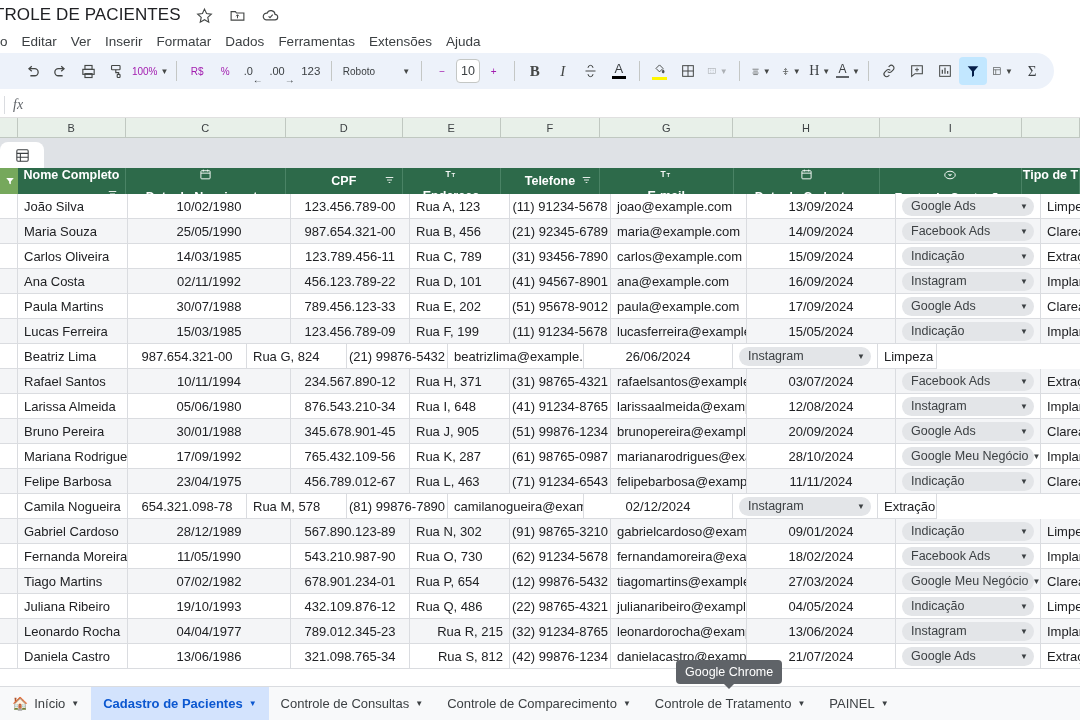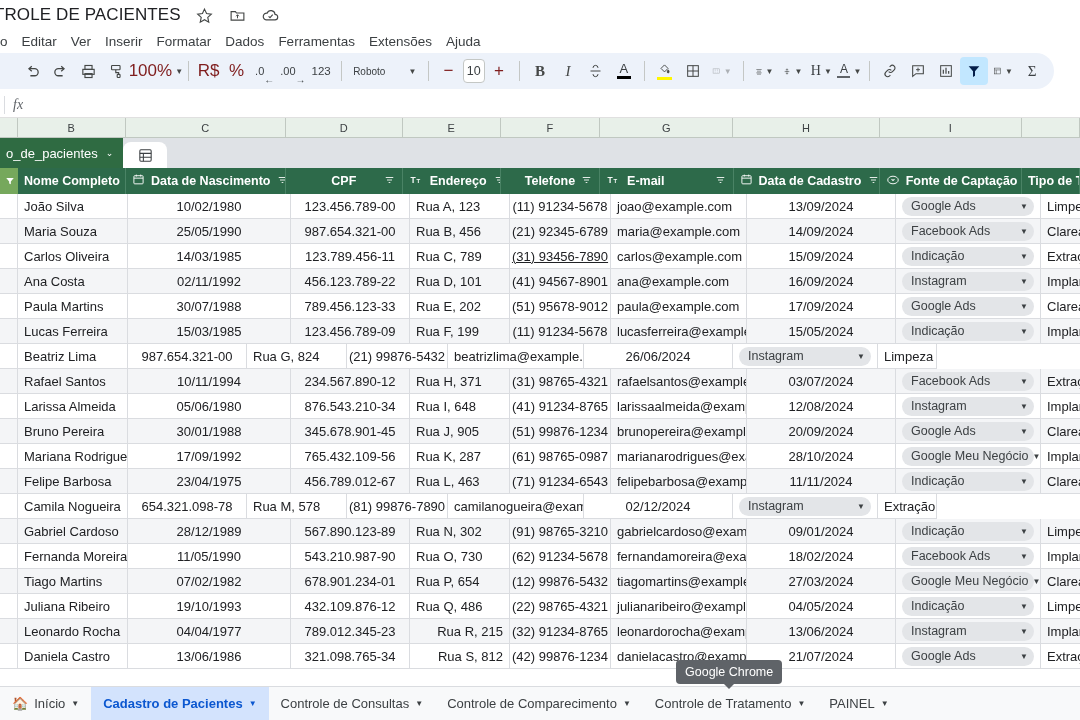--- a/index.html
+++ b/index.html
@@ -42,21 +42,21 @@
     height:36px; background:#edf2fa; border-radius:18px; display:flex; align-items:center;
     width:1080px; padding:0 8px 0 0; margin-left:-26px; position:relative;
   }
   .tb-btn{
     height:28px; min-width:28px; padding:0 5px; border-radius:4px; display:flex;
     align-items:center; justify-content:center; color:#444746; font-size:13px;
     cursor:pointer; position:relative;
   }
   .tb-btn.active{ background:#c2e7ff; color:#041e49;}
   .tb-sep{ width:1px; height:20px; background:#c4c7c5; margin:0 6px; flex:none;}
-  .tb-text{ font-size:17px; color:#7f1d1d; }
+  .tb-text{ font-size:10px; color:#a21caf; }
   .tb-zoom{ padding:0 6px; }
   .caret{ font-size:8px; margin-left:3px; color:#444746;}
   .fontbox{ display:flex;align-items:center; }
   .fontname{ font-size:10px; color:#3c4043; width:76px; }
   .sizebox{
     width:30px;height:24px;border:1px solid #c4c7c5;border-radius:4px;background:#fff;
     display:flex;align-items:center;justify-content:center;font-size:12.5px;color:#3c4043;
   }
   .bold{font-weight:bold;font-family:"Liberation Serif",serif;font-size:15px;}
   .ital{font-style:italic;font-family:"Liberation Serif",serif;font-size:15px;}
@@ -91,21 +91,21 @@
   .named-tab{
     height:26px; width:44px; background:#fff; border-top-left-radius:8px; border-top-right-radius:8px;
     display:flex;align-items:center;justify-content:center; color:#3c4043;
     margin-left:0px; align-self:flex-end;
   }
 
   .hdrrow{ height:26px; display:flex; background:#2d6a4a; }
   .hdr-cell{
     background:#2d6a4a; color:#ffffff; font-weight:bold; font-size:12.5px;
     display:flex; align-items:center; gap:6px; padding:0 6px;
-    border-right:1px solid #4a8365; position:relative; white-space:nowrap; overflow:hidden;
+    border-right:1px solid #4a8365; position:relative; white-space:nowrap; overflow:hidden;flex-direction:column;
   }
   .hdr-cell.center{ justify-content:center; }
   .hdr-cell .hlabel{ flex:0 0 auto; }
   .hdr-cell .filt{ margin-left:auto; opacity:.95; flex:none;}
   .hdr-cell.center .filt{ position:absolute; right:6px;}
   .hdr-cell .tIcon{ flex:none; opacity:.95;}
   .colA-hdr{ background:#76a85c; width:18px; flex:none; display:flex;align-items:center;
              justify-content:flex-end; padding-right:2px; }
 
   .row{ height:25px; display:flex; }
@@ -368,24 +368,20 @@
     <div class="colh" style="width:119px">D</div>
     <div class="colh" style="width:100px">E</div>
     <div class="colh" style="width:101px">F</div>
     <div class="colh" style="width:136px">G</div>
     <div class="colh" style="width:149px">H</div>
     <div class="colh" style="width:145px">I</div>
     <div class="colh" style="width:59px"></div>
   </div>
 
   <div class="namedbar">
-    <div class="named-chip">
-      <span>o_de_pacientes</span>
-      <span class="nc-caret">⌄</span>
-    </div>
     <div class="named-tab">
       <svg width="17" height="17" viewBox="0 0 24 24" fill="none" stroke="#3c4043" stroke-width="1.5">
           <rect x="4" y="4" width="16" height="16" rx="1.5"></rect>
           <path d="M4 9h16M9 9v11M4 14.5h16"></path>
         </svg>
     </div>
   </div>
 
   <div class="hdrrow">
     <div class="colA-hdr">
@@ -498,21 +494,21 @@
           </div>
         </div>
         <div class="cell " style="width: 59px;">Clareame</div>
       </div>
       <div class="row odd">
         <div class="rowgutter"></div>
         <div class="cell " style="width: 110px;">Carlos Oliveira</div>
         <div class="cell c" style="width: 163px;">14/03/1985</div>
         <div class="cell c" style="width: 119px;">123.789.456-11</div>
         <div class="cell " style="width: 100px;">Rua C, 789</div>
-        <div class="cell c" style="width: 101px; text-decoration: underline;">(31) 93456-7890</div>
+        <div class="cell c" style="width: 101px;">(31) 93456-7890</div>
         <div class="cell " style="width: 136px;">carlos@example.com</div>
         <div class="cell c" style="width: 149px;">15/09/2024</div>
         <div class="cell chipcell" style="width: 145px;">
           <div class="chip">
             <span>Indicação</span>
             <span class="cdn">▼</span>
           </div>
         </div>
         <div class="cell " style="width: 59px;">Extração</div>
       </div>

